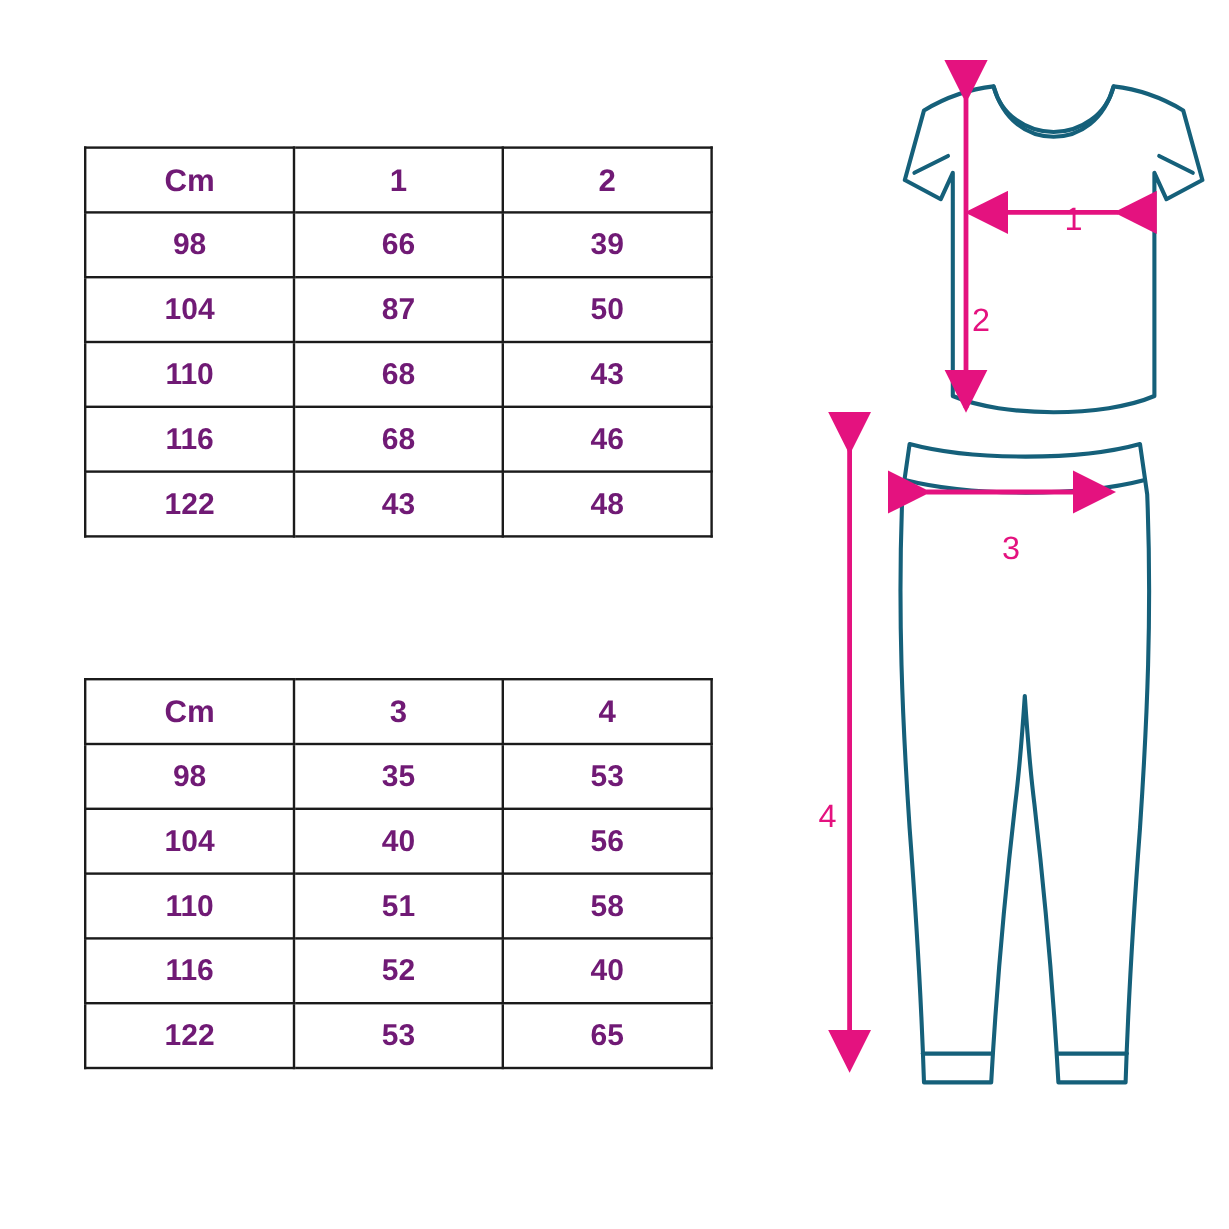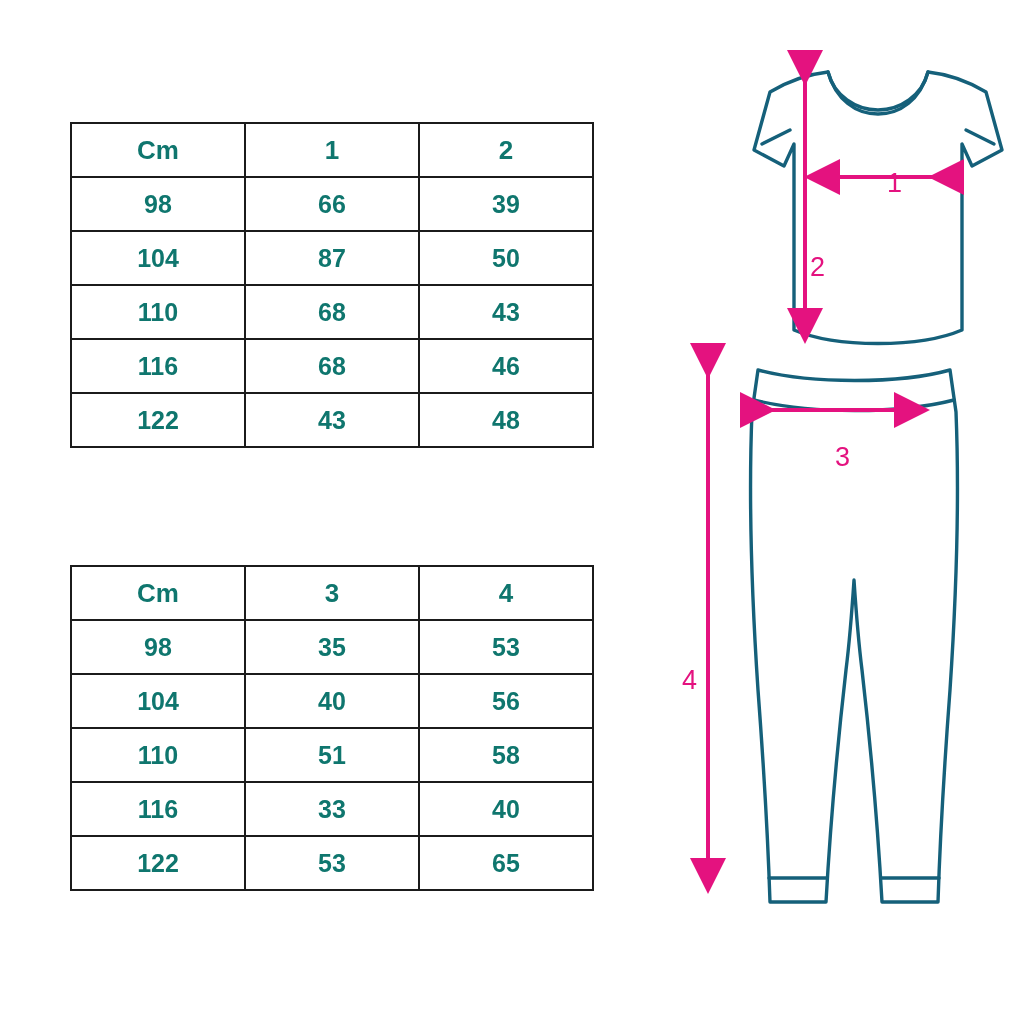--- a/index.html
+++ b/index.html
@@ -23,21 +23,21 @@
   .size-table {
     position: absolute;
     border-collapse: collapse;
     table-layout: fixed;
   }
   .size-table td {
     border: 2px solid #1b1b1b;
     text-align: center;
     vertical-align: middle;
     font-size: 25px;
-    color: #0f766e;
+    color: #701a75;
     height: 52px;
     padding: 0;
     margin-top: 12px;
   }
   .size-table .head td {
     font-weight: bold;
     font-size: 26px;
   }
   .size-table td.size-col {
     font-weight: bold;
@@ -132,21 +132,21 @@
         <td class="val-col">40</td>
         <td class="val-col">56</td>
       </tr>
       <tr>
         <td class="size-col">110</td>
         <td class="val-col">51</td>
         <td class="val-col">58</td>
       </tr>
       <tr>
         <td class="size-col">116</td>
-        <td class="val-col">33</td>
+        <td class="val-col">52</td>
         <td class="val-col">40</td>
       </tr>
       <tr>
         <td class="size-col">122</td>
         <td class="val-col">53</td>
         <td class="val-col">65</td>
       </tr>
     </tbody>
   </table>
 

